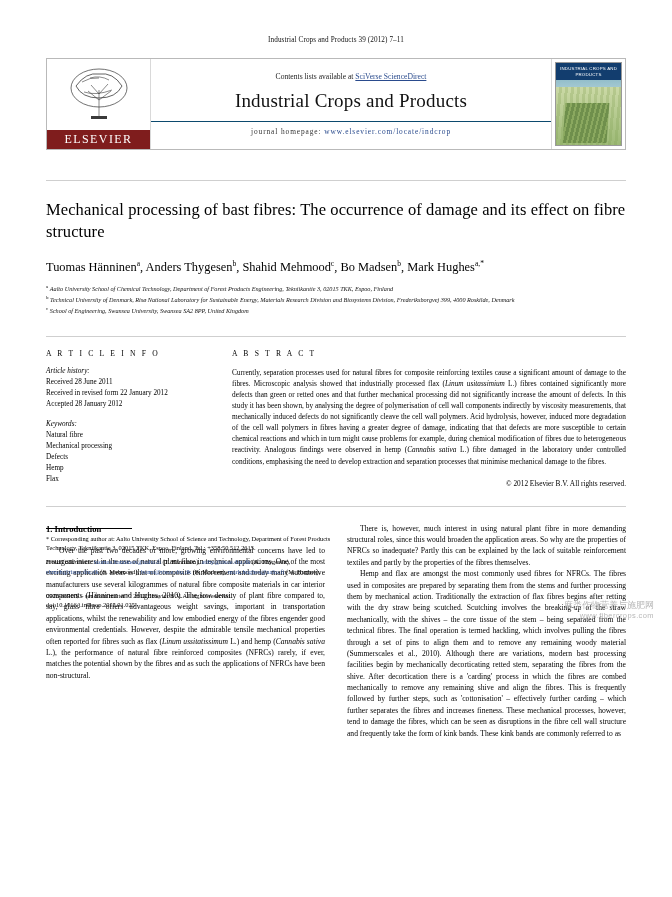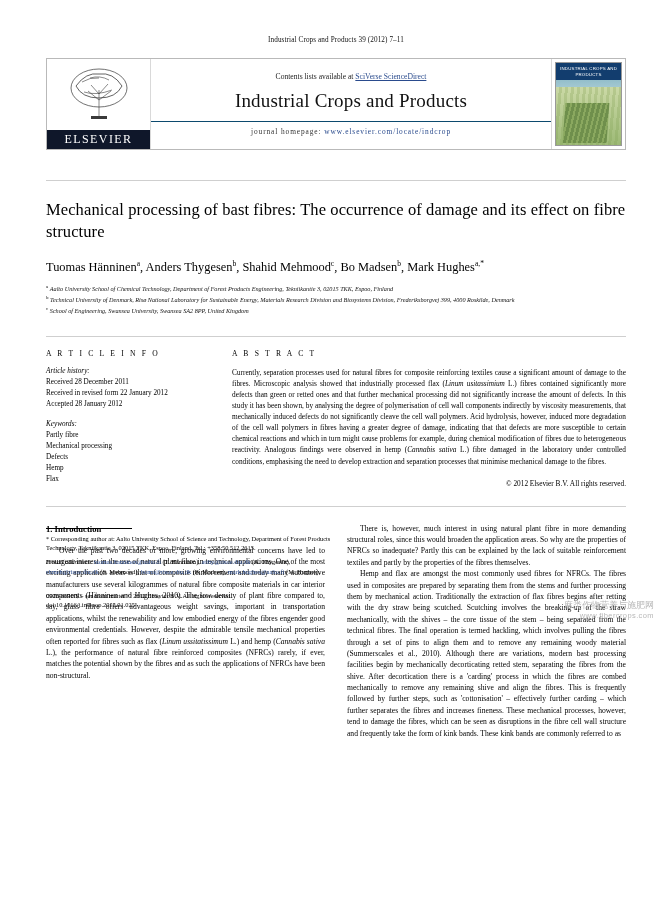--- a/index.html
+++ b/index.html
@@ -50,21 +50,21 @@
     overflow: hidden;
   }
   .tree {
     position: absolute;
     top: 5px;
     left: 50%;
     transform: translateX(-50%);
   }
   .elsevier-word {
     width: 100%;
-    background: #0f172a;
+    background: #7f1d1d;
     color: #fff;
     font-family: "Liberation Serif", serif;
     font-size: 12px;
     letter-spacing: 1.4px;
     text-align: center;
     padding: 2px 0 2px 0;
     font-weight: normal;
   }
   .masthead-center {
     flex: 1;
@@ -320,27 +320,27 @@
   <div class="affils">
     <div><sup>a</sup> <span class="it">Aalto University School of Chemical Technology, Department of Forest Products Engineering, Tekniikantie 3, 02015 TKK, Espoo, Finland</span></div>
     <div><sup>b</sup> <span class="it">Technical University of Denmark, Risø National Laboratory for Sustainable Energy, Materials Research Division and Biosystems Division, Frederiksborgvej 399, 4000 Roskilde, Denmark</span></div>
     <div><sup>c</sup> <span class="it">School of Engineering, Swansea University, Swansea SA2 8PP, United Kingdom</span></div>
   </div>
 
   <div class="info-abstract">
     <div class="col-info">
       <div class="sec-label">A R T I C L E   I N F O</div>
       <div class="info-sub">Article history:</div>
-      <div class="info-line">Received 28 December 2011</div>
+      <div class="info-line">Received 28 June 2011</div>
       <div class="info-line">Received in revised form 22 January 2012</div>
       <div class="info-line">Accepted 28 January 2012</div>
 
       <div class="kw-block">
         <div class="info-sub">Keywords:</div>
-        <div class="info-line">Partly fibre</div>
+        <div class="info-line">Natural fibre</div>
         <div class="info-line">Mechanical processing</div>
         <div class="info-line">Defects</div>
         <div class="info-line">Hemp</div>
         <div class="info-line">Flax</div>
       </div>
     </div>
 
     <div class="col-abstract">
       <div class="sec-label">A B S T R A C T</div>
       <div class="abstract-text">Currently, separation processes used for natural fibres for composite reinforcing textiles cause a significant amount of damage to the fibres. Microscopic analysis showed that industrially processed flax (<span class="it">Linum usitassimium</span> L.) fibres contained significantly more defects than green or retted ones and that further mechanical processing did not significantly increase the amount of defects. In this study it has been shown, by analysing the degree of polymerisation of cell wall components indirectly by viscosity measurements, that mechanically induced defects do not significantly cleave the cell wall polymers. Acid hydrolysis, however, induced more degradation of the cell wall polymers in fibres having a greater degree of damage, indicating that that defects are more susceptible to certain chemical reactions and which in turn might cause problems for example, during chemical modification of fibres due to heterogeneous reactivity. Analogous findings were observed in hemp (<span class="it">Cannabis sativa</span> L.) fibre damaged in the laboratory under controlled conditions, emphasising the need to develop extraction and separation processes that minimise mechanical damage to the fibres.</div>

